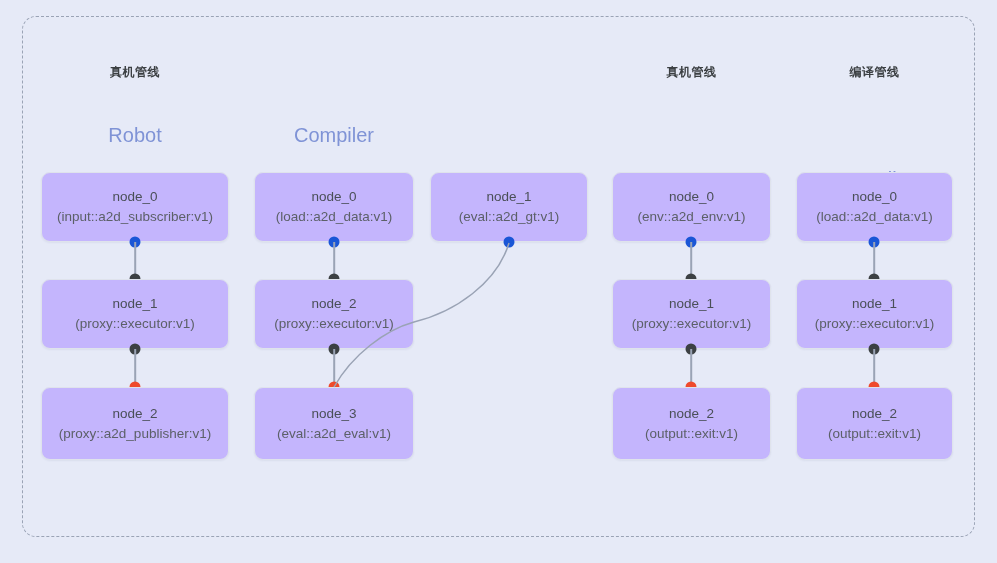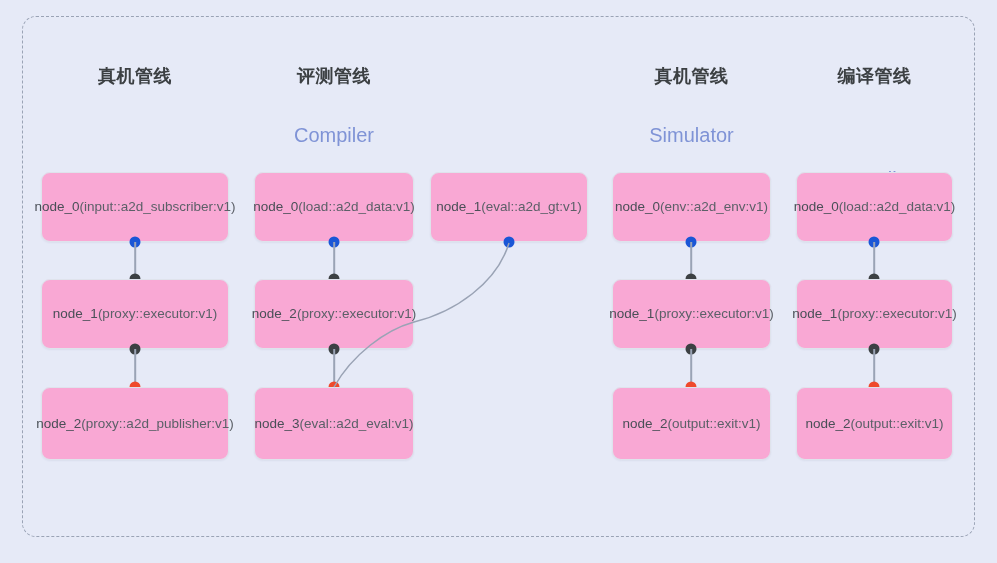--- a/index.html
+++ b/index.html
@@ -25,45 +25,45 @@
     top: 16px;
     width: 953px;
     height: 521px;
     box-sizing: border-box;
     border: 1.6px dashed #9aa3b5;
     border-radius: 14px;
   }
   
   .col-title {
     position: absolute;
-    font-size: 18px;
+    font-size: 12px;
     font-weight: bold;
     color: #3c4043;
     text-align: center;
     white-space: nowrap;
     letter-spacing: 0.5px;
   }
   .col-sub {
     position: absolute;
     font-size: 20px;
     font-weight: normal;
     color: #7f93d6;
     text-align: center;
     white-space: nowrap;
   }
   
   .node {
     position: absolute;
     box-sizing: border-box;
-    background: #f9a8d4;
+    background: #c4b5fd;
     border: 1px solid #dfe3ec;
     border-radius: 9px;
     box-shadow: 0 1px 2px rgba(60,70,110,0.07);
     display: flex;
-    flex-direction: row;
+    flex-direction: column;
     align-items: center;
     justify-content: center;
     line-height: 1.45;
   }
   .node .n-id {
     font-size: 13.5px;
     color: #4a4f57;
     white-space: nowrap;
   }
   .node .n-type {
@@ -99,20 +99,21 @@
   }
 </style>
 </head>
 <body>
 
 <div id="canvas">
 
   <div class="dashed-frame"></div>
 
   <div class="col-title" style="left:41px; top:64px; width:188px;">真机管线</div>
+  <div class="col-sub" style="left:41px; top:124px; width:188px;">Robot</div>
 
   <div class="node" style="left:41px; top:172px; width:188px; height:70px;">
     <div class="n-id">node_0</div>
     <div class="n-type">(input::a2d_subscriber:v1)</div>
   </div>
   <div class="port blue" style="left:135px; top:242px;"></div>
   <div class="edge-v" style="left:135px; top:242px; height:37px;"></div>
   <div class="port dark" style="left:135px; top:279px;"></div>
 
   <div class="node" style="left:41px; top:279px; width:188px; height:70px;">
@@ -121,21 +122,20 @@
   </div>
   <div class="port dark" style="left:135px; top:349px;"></div>
   <div class="edge-v" style="left:135px; top:349px; height:38px;"></div>
   <div class="port red" style="left:135px; top:387px;"></div>
 
   <div class="node" style="left:41px; top:387px; width:188px; height:73px;">
     <div class="n-id">node_2</div>
     <div class="n-type">(proxy::a2d_publisher:v1)</div>
   </div>
 
-  <div class="col-title" style="left:254px; top:64px; width:160px;">评测管线</div>
   <div class="col-sub" style="left:254px; top:124px; width:160px;">Compiler</div>
 
   <div class="node" style="left:254px; top:172px; width:160px; height:70px;">
     <div class="n-id">node_0</div>
     <div class="n-type">(load::a2d_data:v1)</div>
   </div>
   <div class="port blue" style="left:334px; top:242px;"></div>
   <div class="edge-v" style="left:334px; top:242px; height:37px;"></div>
   <div class="port dark" style="left:334px; top:279px;"></div>
 
@@ -152,21 +152,20 @@
   <div class="port dark" style="left:334px; top:349px;"></div>
   <div class="edge-v" style="left:334px; top:349px; height:38px;"></div>
   <div class="port red" style="left:334px; top:387px;"></div>
 
   <div class="node" style="left:254px; top:387px; width:160px; height:73px;">
     <div class="n-id">node_3</div>
     <div class="n-type">(eval::a2d_eval:v1)</div>
   </div>
 
   <div class="col-title" style="left:612px; top:64px; width:159px;">真机管线</div>
-  <div class="col-sub" style="left:612px; top:124px; width:159px;">Simulator</div>
 
   <div class="node" style="left:612px; top:172px; width:159px; height:70px;">
     <div class="n-id">node_0</div>
     <div class="n-type">(env::a2d_env:v1)</div>
   </div>
   <div class="port blue" style="left:691px; top:242px;"></div>
   <div class="edge-v" style="left:691px; top:242px; height:37px;"></div>
   <div class="port dark" style="left:691px; top:279px;"></div>
 
   <div class="node" style="left:612px; top:279px; width:159px; height:70px;">

